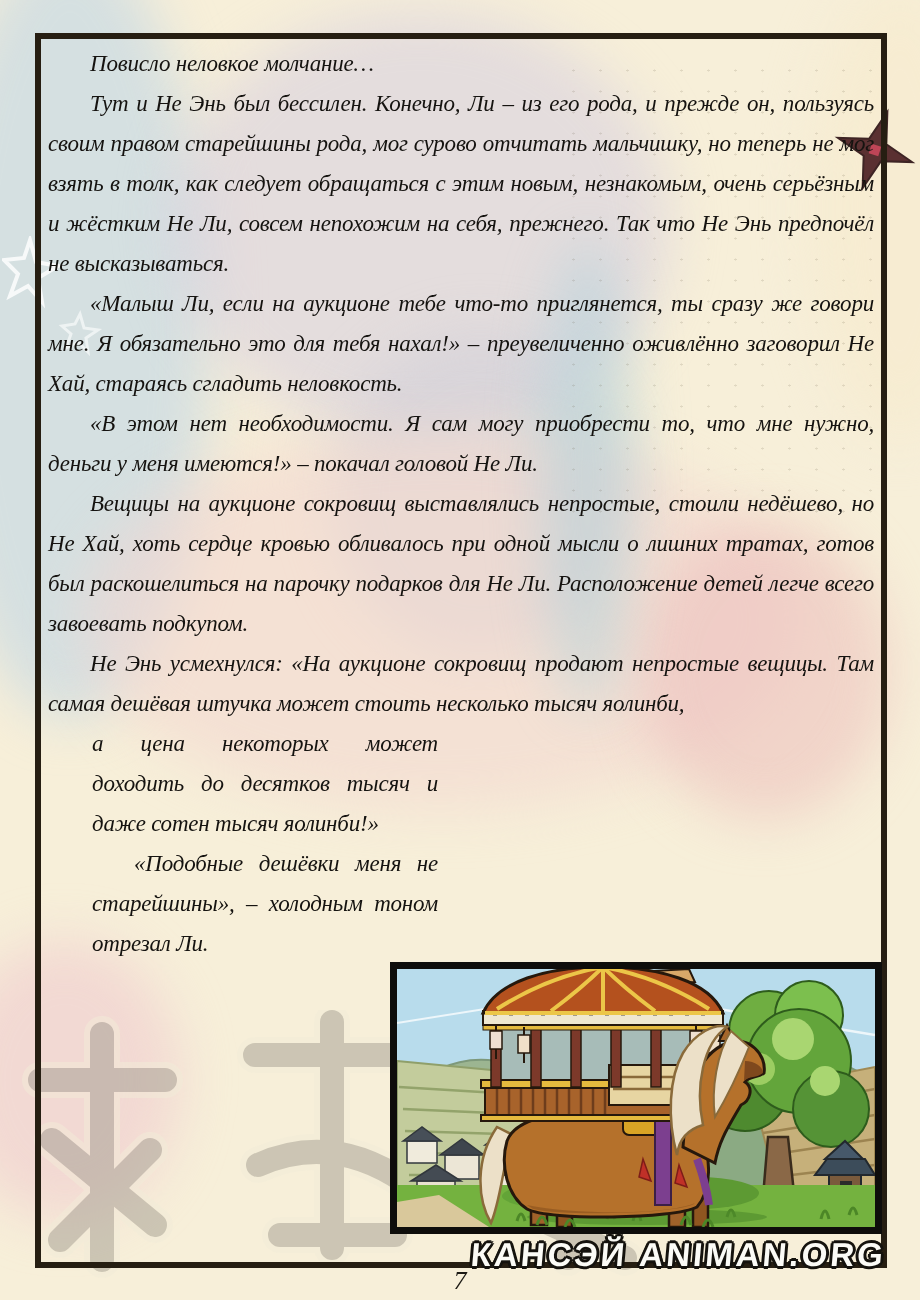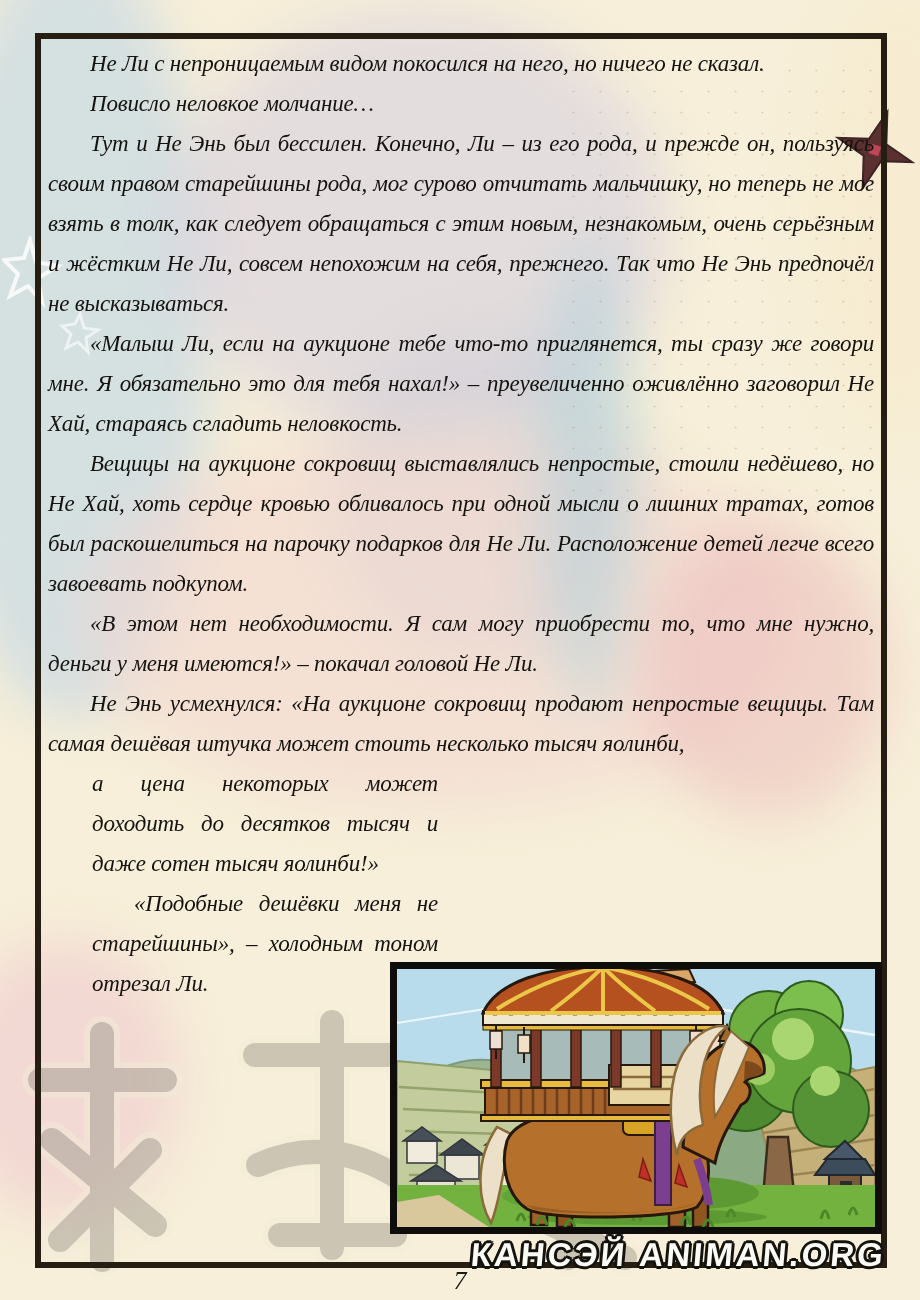--- a/index.html
+++ b/index.html
@@ -98,26 +98,25 @@
       <path d="M40 70 H165 M102 24 V250 M52 130 L155 215 M150 140 L60 230"></path>
       <path d="M255 45 H405 M332 12 V238 M258 155 Q332 122 405 172 M280 225 H395"></path>
       <path d="M495 35 H645 M568 35 V128 M495 158 H645 M568 158 V248 M520 200 L625 248"></path>
     </g>
   </g>
 </svg>
 
 <div class="frame"></div>
 
 <div class="text-area">
-  <p>Не Ли с непроницаемым видом покосился на него, но ничего не сказал.</p>
   <p>Повисло неловкое молчание…</p>
   <p>Тут и Не Энь был бессилен. Конечно, Ли – из его рода, и прежде он, пользуясь своим правом старейшины рода, мог сурово отчитать мальчишку, но теперь не мог взять в толк, как следует обращаться с этим новым, незнакомым, очень серьёзным и жёстким Не Ли, совсем непохожим на себя, прежнего. Так что Не Энь предпочёл не высказываться.</p>
   <p>«Малыш Ли, если на аукционе тебе что-то приглянется, ты сразу же говори мне. Я обязательно это для тебя нахал!» – преувеличенно оживлённо заговорил Не Хай, стараясь сгладить неловкость.</p>
+  <p>«В этом нет необходимости. Я сам могу приобрести то, что мне нужно, деньги у меня имеются!» – покачал головой Не Ли.</p>
   <p>Вещицы на аукционе сокровищ выставлялись непростые, стоили недёшево, но Не Хай, хоть сердце кровью обливалось при одной мысли о лишних тратах, готов был раскошелиться на парочку подарков для Не Ли. Расположение детей легче всего завоевать подкупом.</p>
-  <p>«В этом нет необходимости. Я сам могу приобрести то, что мне нужно, деньги у меня имеются!» – покачал головой Не Ли.</p>
   <p>Не Энь усмехнулся: «На аукционе сокровищ продают непростые вещицы. Там самая дешёвая штучка может стоить несколько тысяч яолинби,</p>
   <div class="narrow">
     <p class="cont">а цена некоторых может доходить до десятков тысяч и даже сотен тысяч яолинби!»</p>
     <p>«Подобные дешёвки меня не старейшины», – холодным тоном отрезал Ли.</p>
   </div>
 </div>
 
 <div class="panel" title="Пони с деревянным паланкином на спине на фоне деревни, деревьев и гор">
   <svg width="478" height="258" viewBox="0 0 478 258">
 

